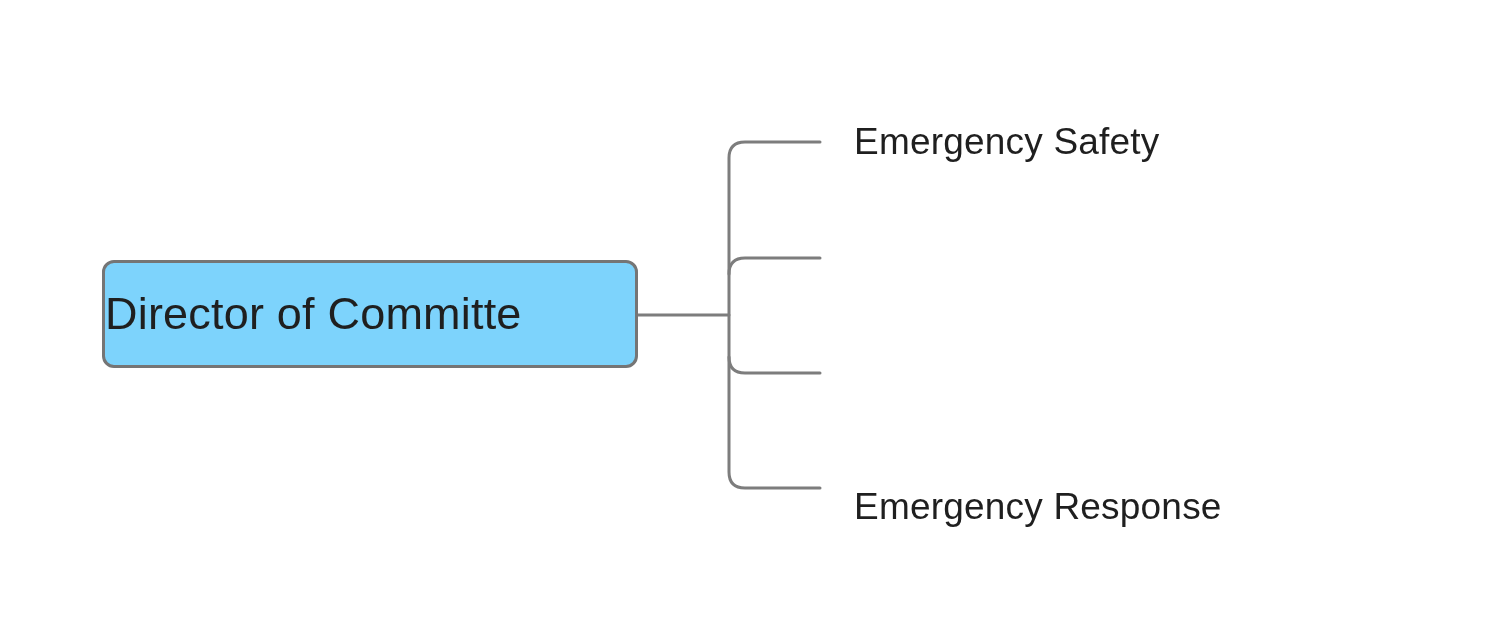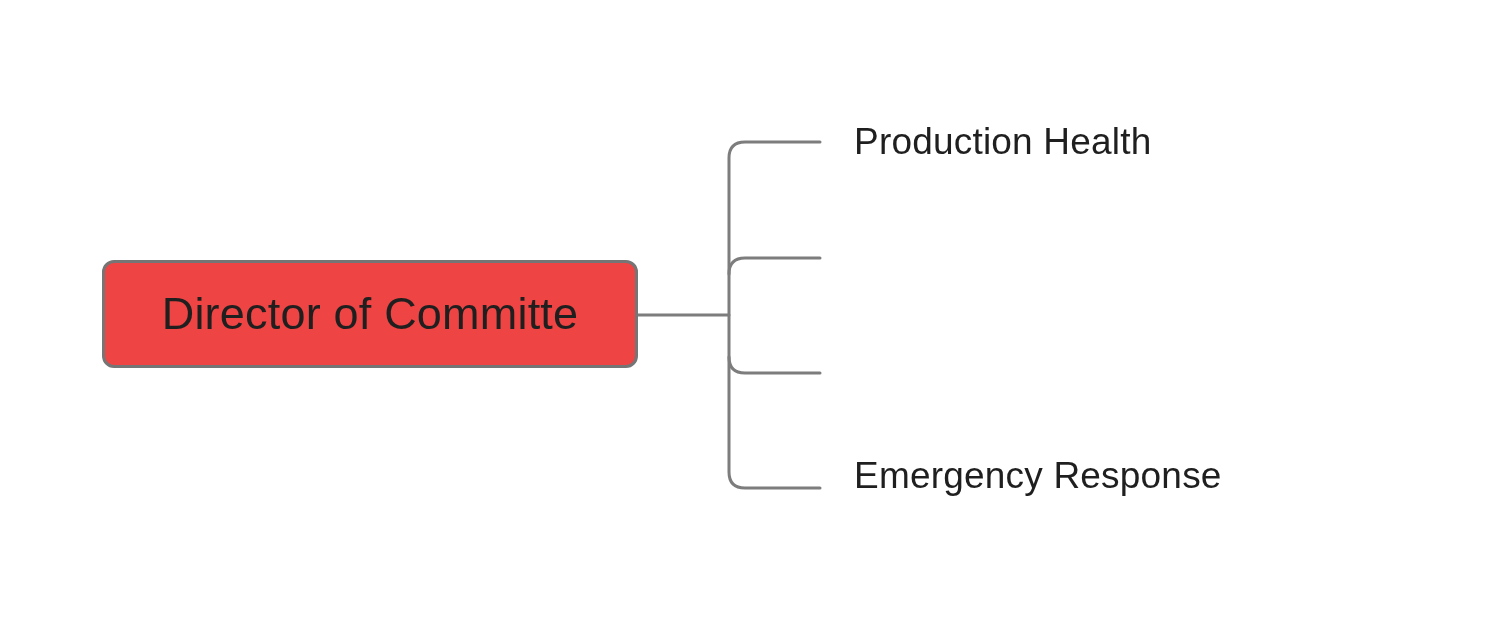--- a/index.html
+++ b/index.html
@@ -31,61 +31,60 @@
   }
   .root-node {
     position: absolute;
     left: 102px;
     top: 260px;
     width: 536px;
     height: 108px;
     box-sizing: border-box;
     border: 3px solid #757575;
     border-radius: 12px;
-    background: #ef4444;
+    background: #7dd3fc;
     display: flex;
     align-items: center;
-    justify-content: center;
   }
   .root-node span {
     font-size: 45px;
     color: #1f1f1f;
     white-space: nowrap;
     letter-spacing: 0.2px;
   }
   .branch-label {
     position: absolute;
     left: 854px;
     height: 48px;
     line-height: 48px;
     font-size: 37px;
     color: #1f1f1f;
     white-space: nowrap;
     letter-spacing: 0.2px;
   }
   .branch-label.b1 { top: 118px; }
   .branch-label.b2 { top: 234px; }
   .branch-label.b3 { top: 349px; }
-  .branch-label.b4 { top: 452px; }
+  .branch-label.b4 { top: 483px; }
 </style>
 </head>
 <body>
 
 <div class="canvas">
 
   <svg class="lines-svg" viewBox="0 0 1502 632">
     <path d="M 638 315 L 729 315"></path>
     <path d="M 820 142 L 745 142 Q 729 142 729 158 L 729 472 Q 729 488 745 488 L 820 488"></path>
     <path d="M 820 258 L 745 258 Q 729 258 729 274"></path>
     <path d="M 820 373 L 745 373 Q 729 373 729 357"></path>
   </svg>
 
   <div class="root-node">
     <span>Director of Committe</span>
   </div>
 
-  <div class="branch-label b1">Production Health</div>
+  <div class="branch-label b1">Emergency Safety</div>
 
 
 
   <div class="branch-label b4">Emergency Response</div>
 
 </div>
 
 </body></html>

